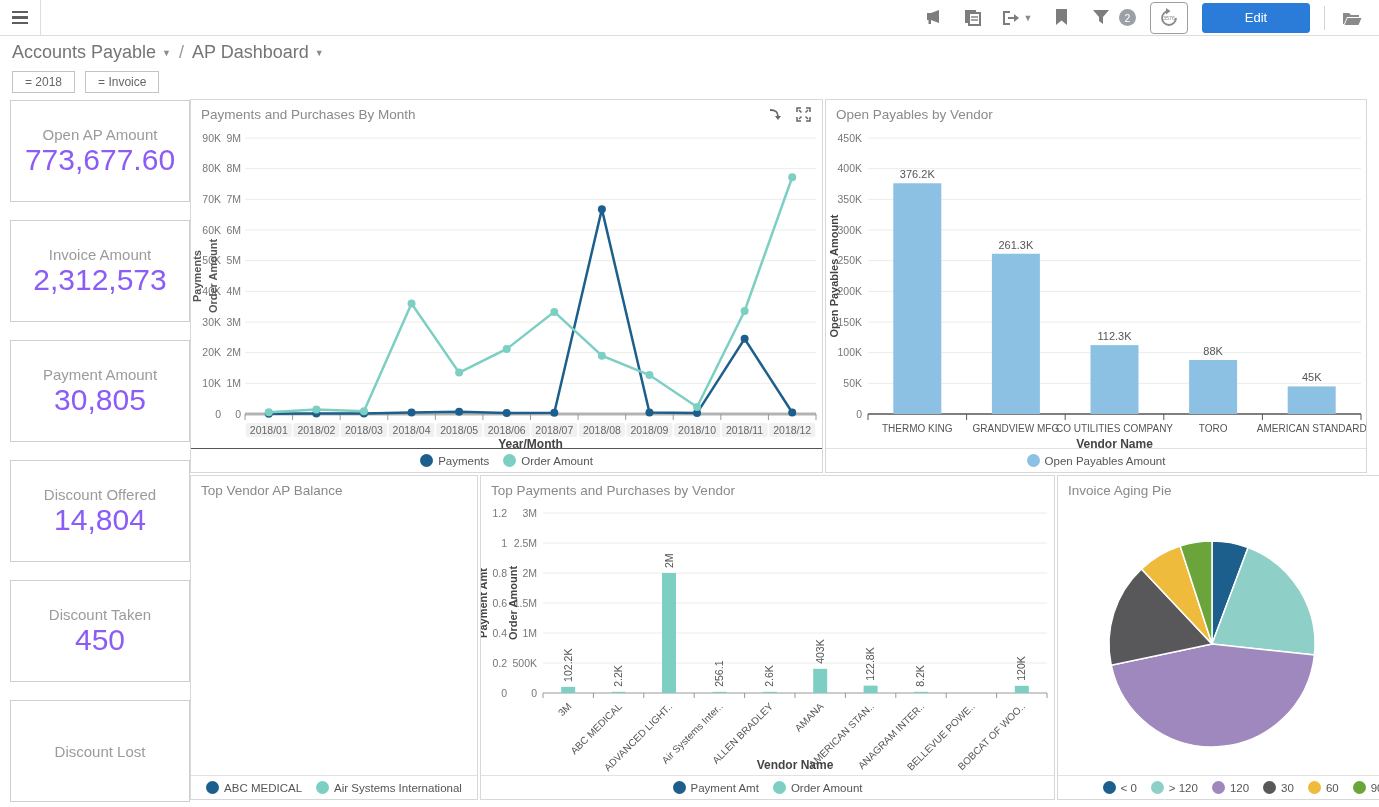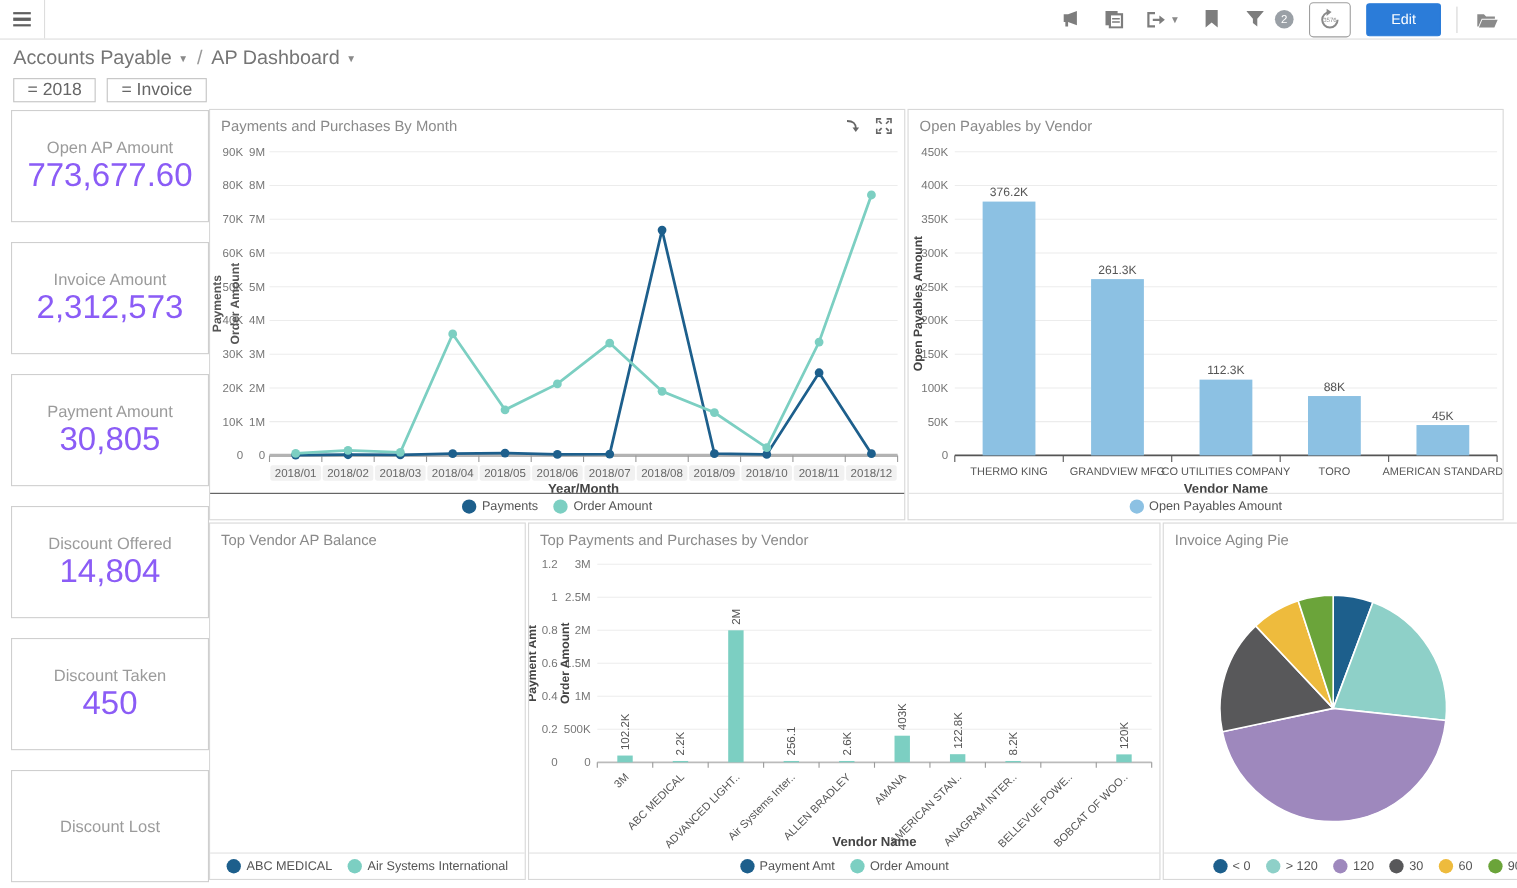--- a/index.html
+++ b/index.html
@@ -7,29 +7,29 @@
   
   .topbar{position:absolute;left:0;top:0;width:1379px;height:35px;background:#fff;border-bottom:1px solid #ddd;display:flex;align-items:center;}
   .hamburger{width:40px;height:35px;border-right:1px solid #ddd;display:flex;flex-direction:column;justify-content:center;align-items:center;gap:3px;cursor:pointer;}
   .hamburger span{display:block;width:16px;height:2.5px;background:#5f5f5f;}
   .topbar-right{margin-left:auto;display:flex;align-items:center;gap:14px;padding-right:14px;}
   .tool-icon{display:flex;align-items:center;justify-content:center;width:26px;height:26px;cursor:pointer;}
   .tool-icon svg{display:block;}
   .filter-group{display:flex;align-items:center;gap:5px;}
   .badge{width:17px;height:17px;border-radius:50%;background:#9aa0a6;color:#fff;font-size:10.5px;display:flex;align-items:center;justify-content:center;}
   .refresh-btn{width:36px;height:30px;border:1px solid #9e9e9e;border-radius:4px;background:#fff;display:flex;align-items:center;justify-content:center;cursor:pointer;}
-  .edit-btn{width:68px;height:30px;background:#2b7cd9;border:1px solid #2b7cd9;border-radius:3px;color:#fff;font-size:13px;font-family:"Liberation Sans",sans-serif;cursor:pointer;}
+  .edit-btn{width:108px;height:30px;background:#2b7cd9;border:1px solid #2b7cd9;border-radius:3px;color:#fff;font-size:13px;font-family:"Liberation Sans",sans-serif;cursor:pointer;}
   .v-divider{width:1px;height:24px;background:#d5d5d5;}
   .caret{font-size:9px;color:#8a8a8a;margin-left:2px;}
   
   .breadcrumb{position:absolute;left:12px;top:42px;display:flex;align-items:flex-start;gap:8px;font-size:18px;color:#757575;}
   .crumb{display:flex;align-items:center;gap:4px;cursor:pointer;}
   .crumb-sep{color:#999;}
   .chips{position:absolute;left:12px;top:71px;display:flex;gap:10px;}
-  .chip{height:20px;border:1px solid #c3c3c3;border-radius:0;background:#fff;font-size:16px;color:#666;display:flex;align-items:center;padding:0 12px;cursor:pointer;}
+  .chip{height:20px;border:1px solid #c3c3c3;border-radius:0;background:#fff;font-size:12px;color:#666;display:flex;align-items:center;padding:0 12px;cursor:pointer;}
   
   .kpi{position:absolute;left:10px;width:178px;height:100px;border:1px solid #cfcfcf;background:#fff;display:flex;flex-direction:column;align-items:center;justify-content:center;gap:0;}
   .kpi .lbl{font-size:15px;color:#9b9b9b;}
   .kpi .val{font-size:30px;color:#8b5cf6;}
   
   .panel{position:absolute;background:#fff;border:1px solid #d8d8d8;box-sizing:border-box;display:flex;flex-direction:column;}
   .panel-title-row{height:28px;display:flex;align-items:center;padding:0 10px;flex:0 0 auto;}
   .panel-title{font-size:13.5px;color:#8a8a8a;}
   .panel-actions{margin-left:auto;display:flex;gap:10px;align-items:center;}
   .panel-actions .tool-icon{width:18px;height:18px;}

